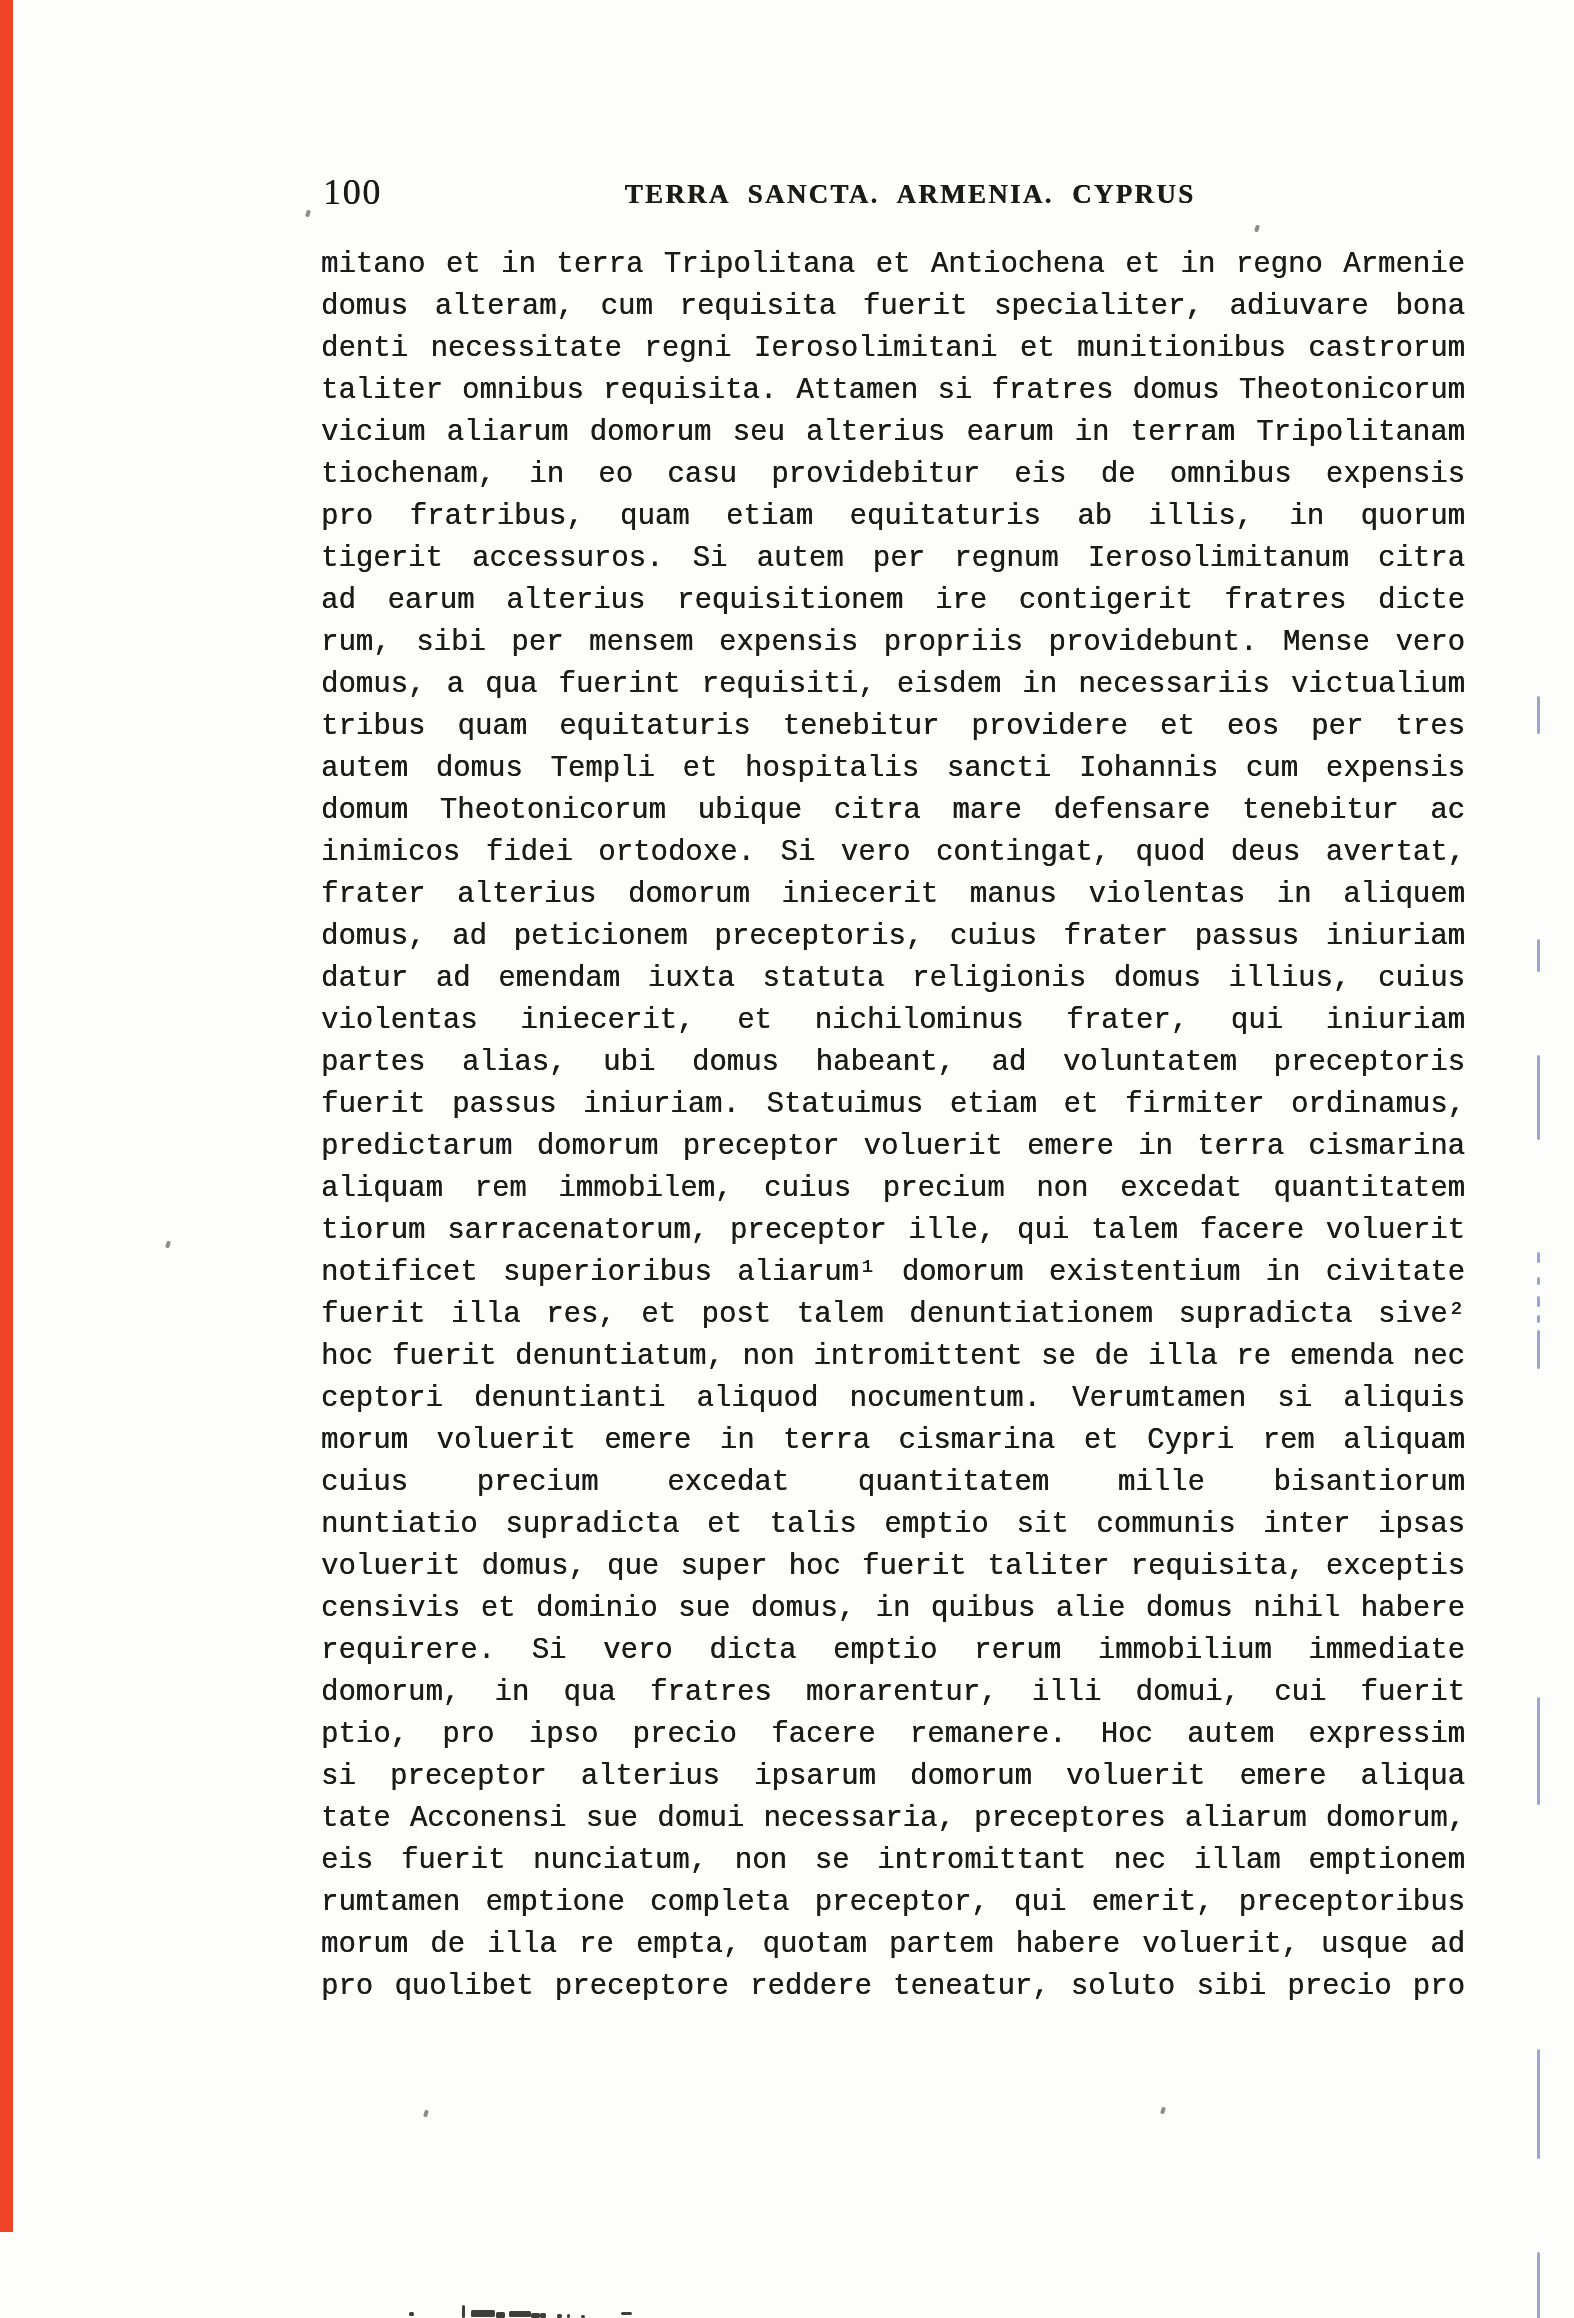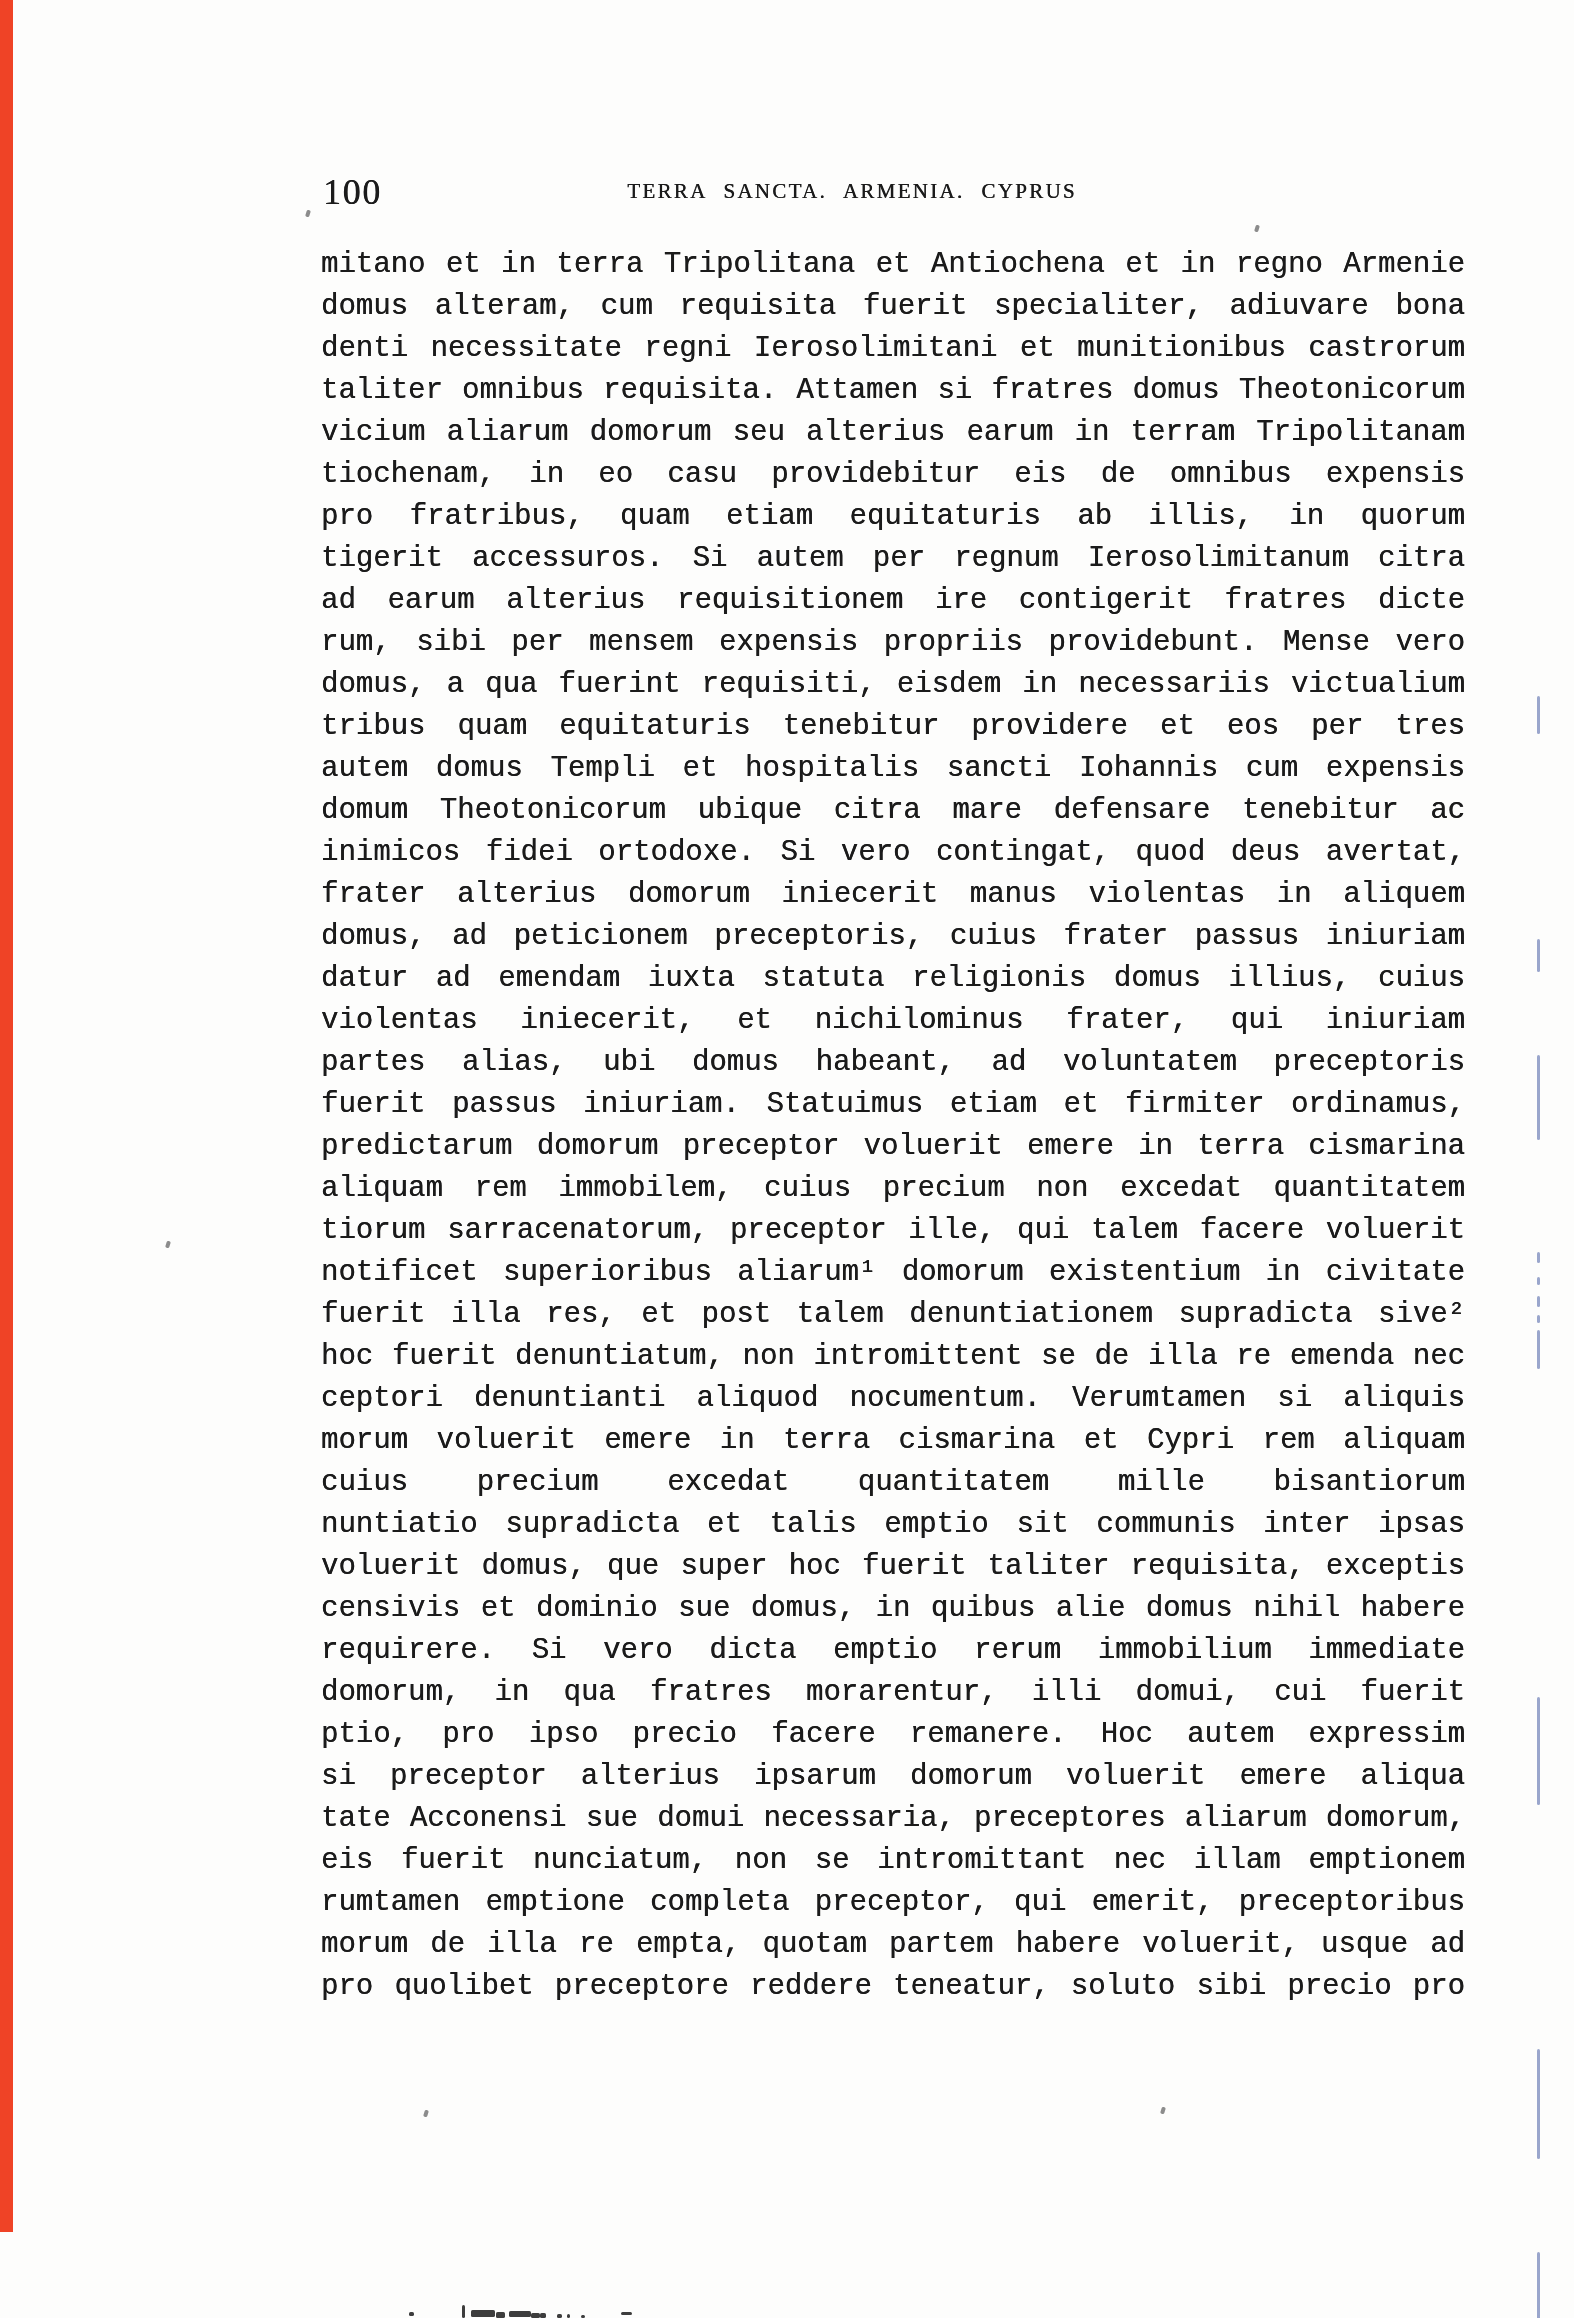--- a/index.html
+++ b/index.html
@@ -14,26 +14,27 @@
     color:#1b1b1b;
     padding-left:20px;
   }
   .page-number {
     position:absolute; left:323px; top:174px;
     font-size:36px; line-height:1;
     letter-spacing:1.6px;
     text-shadow:0.3px 0 0 #1b1b1b;
   }
   .running-header {
-    position:absolute; left:852px; top:181px;
+    position:absolute; left:910px; top:181px;
     transform:translateX(-50%);
     white-space:nowrap;
-    font-size:21px; line-height:1;
+    font-size:27px; line-height:1;
     letter-spacing:2.3px; word-spacing:9.4px;
     text-shadow:0.4px 0 0 #1b1b1b;
+    font-weight:bold;
   }
   .body-text {
     position:absolute; left:321px; top:244px; width:1144px;font-family:Liberation Mono, monospace;
   }
   .body-text .line {
     font-size:29px;
     line-height:42px; height:42px;
     overflow:hidden;
     text-align:justify;
     text-align-last:justify;

